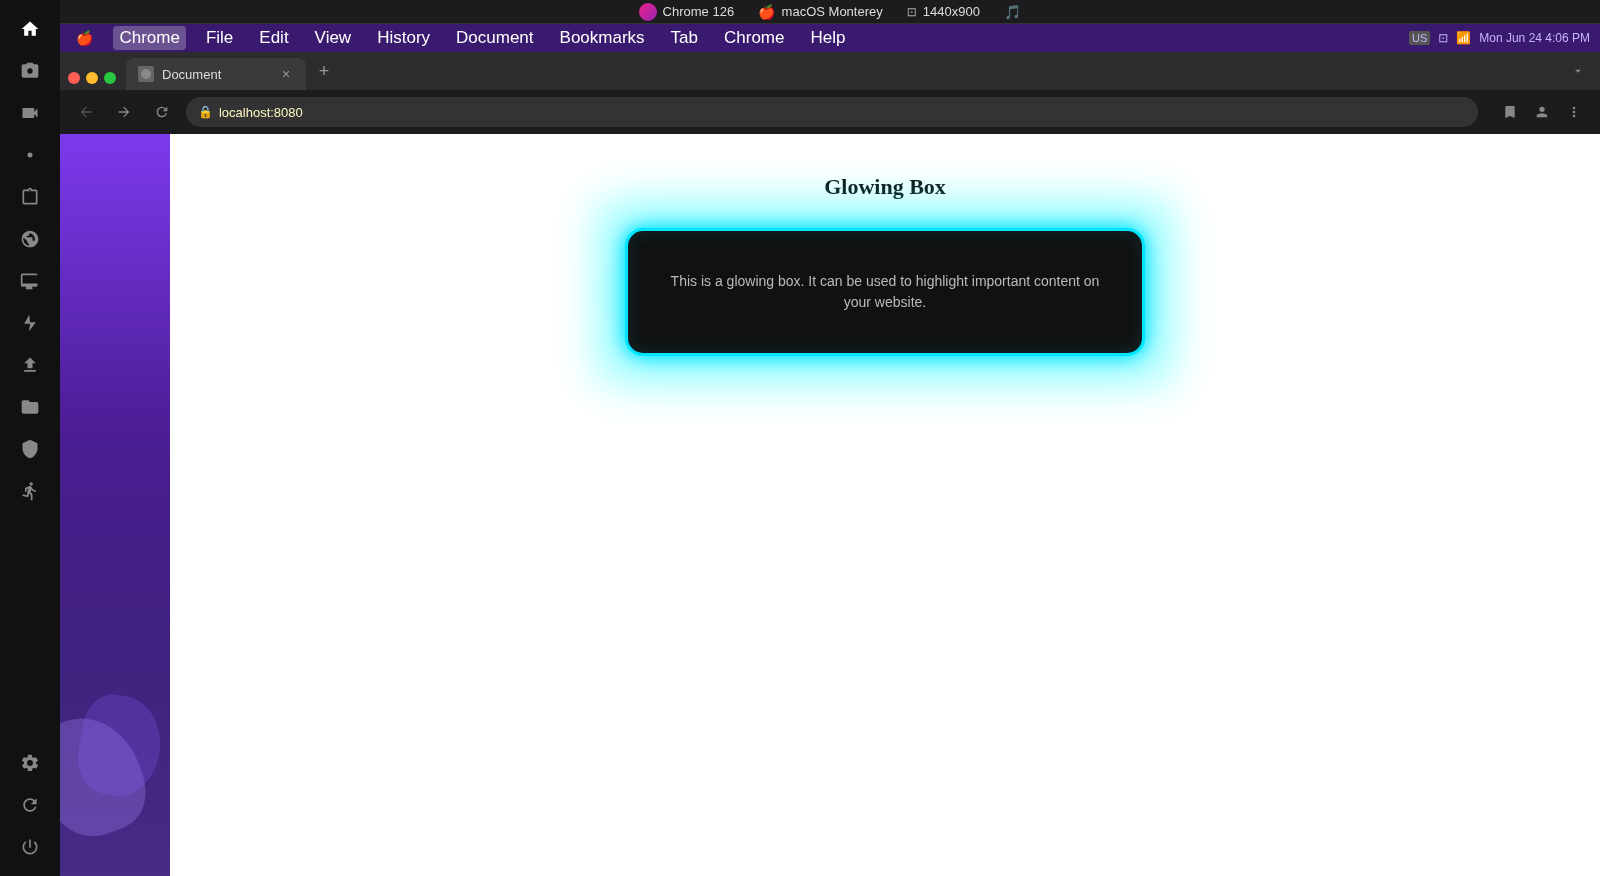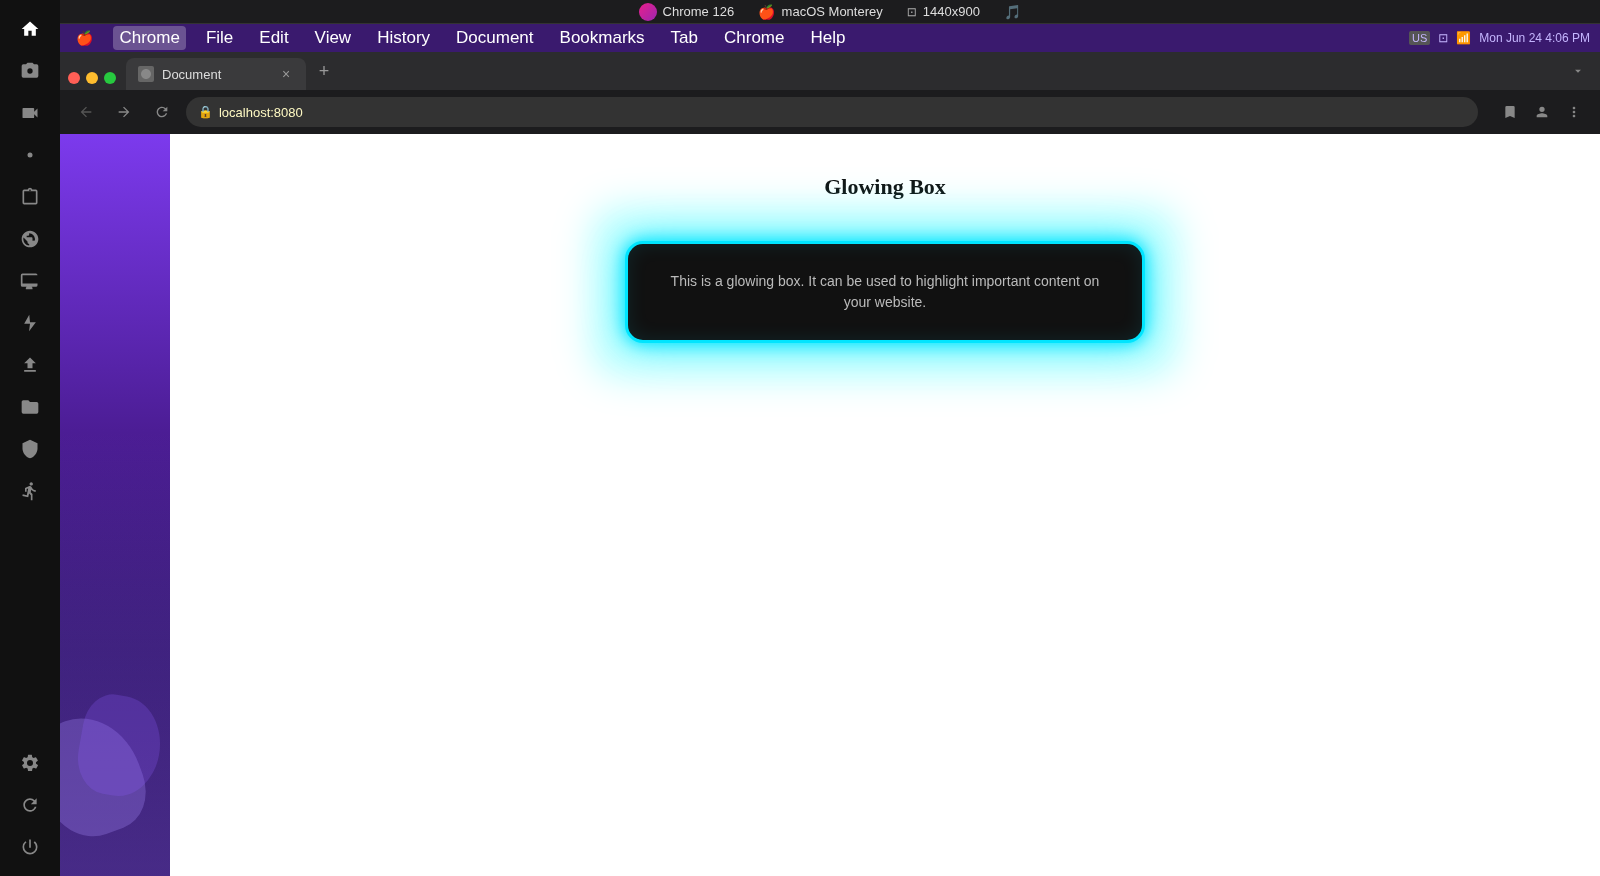--- a/index.html
+++ b/index.html
@@ -194,21 +194,21 @@
       justify-content: center;
       padding-top: 40px;
       overflow: auto;
     }
     .page-content {
       width: 100%;
       max-width: 900px;
       display: flex;
       flex-direction: column;
       align-items: center;
-      gap: 21px;
+      gap: 8px;
     }
     .page-title {
       font-size: 22px;
       font-weight: bold;
       color: #111;
       font-family: Georgia, serif;
     }
 
     
     .glow-wrapper {
@@ -226,21 +226,21 @@
     .glow-border {
       position: relative;
       background: #111;
       border-radius: 18px;
       border: 3px solid #00e5ff;
       box-shadow:
         0 0 15px #00e5ff,
         0 0 30px rgba(0, 229, 255, 0.6),
         0 0 50px rgba(0, 229, 255, 0.3),
         inset 0 0 20px rgba(0, 229, 255, 0.1);
-      padding: 27px 30px;
+      padding: 40px 30px;
     }
     .glow-text {
       color: #bbb;
       font-size: 14px;
       text-align: center;
       line-height: 1.5;
     }
 
     
     .browser-left-deco {

